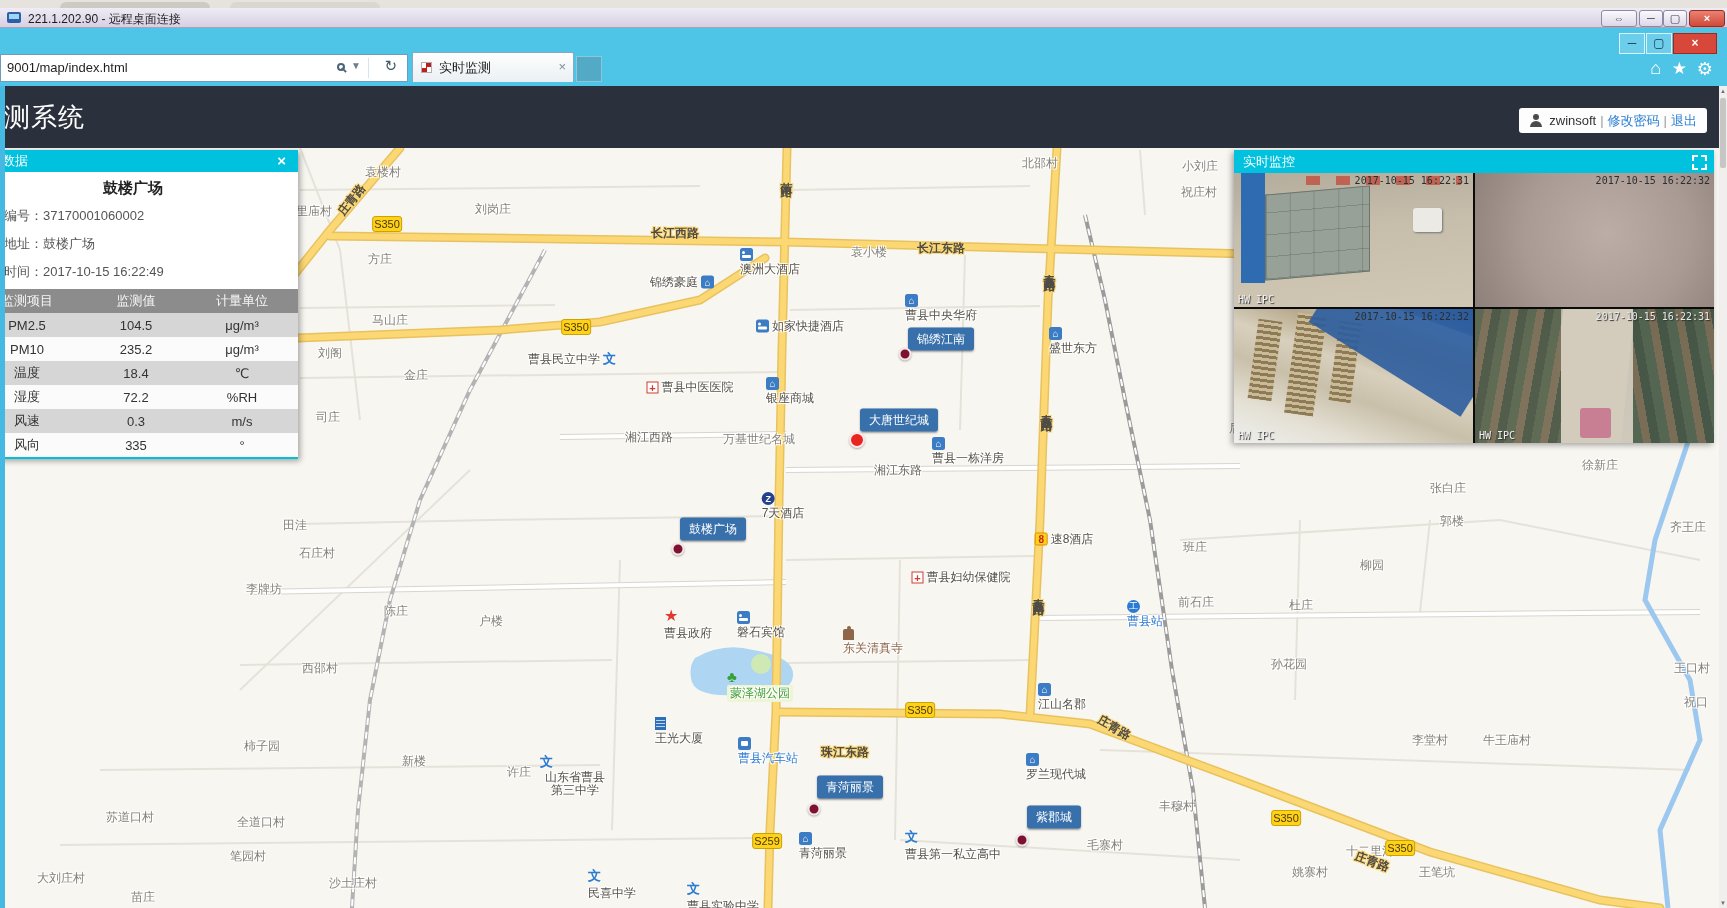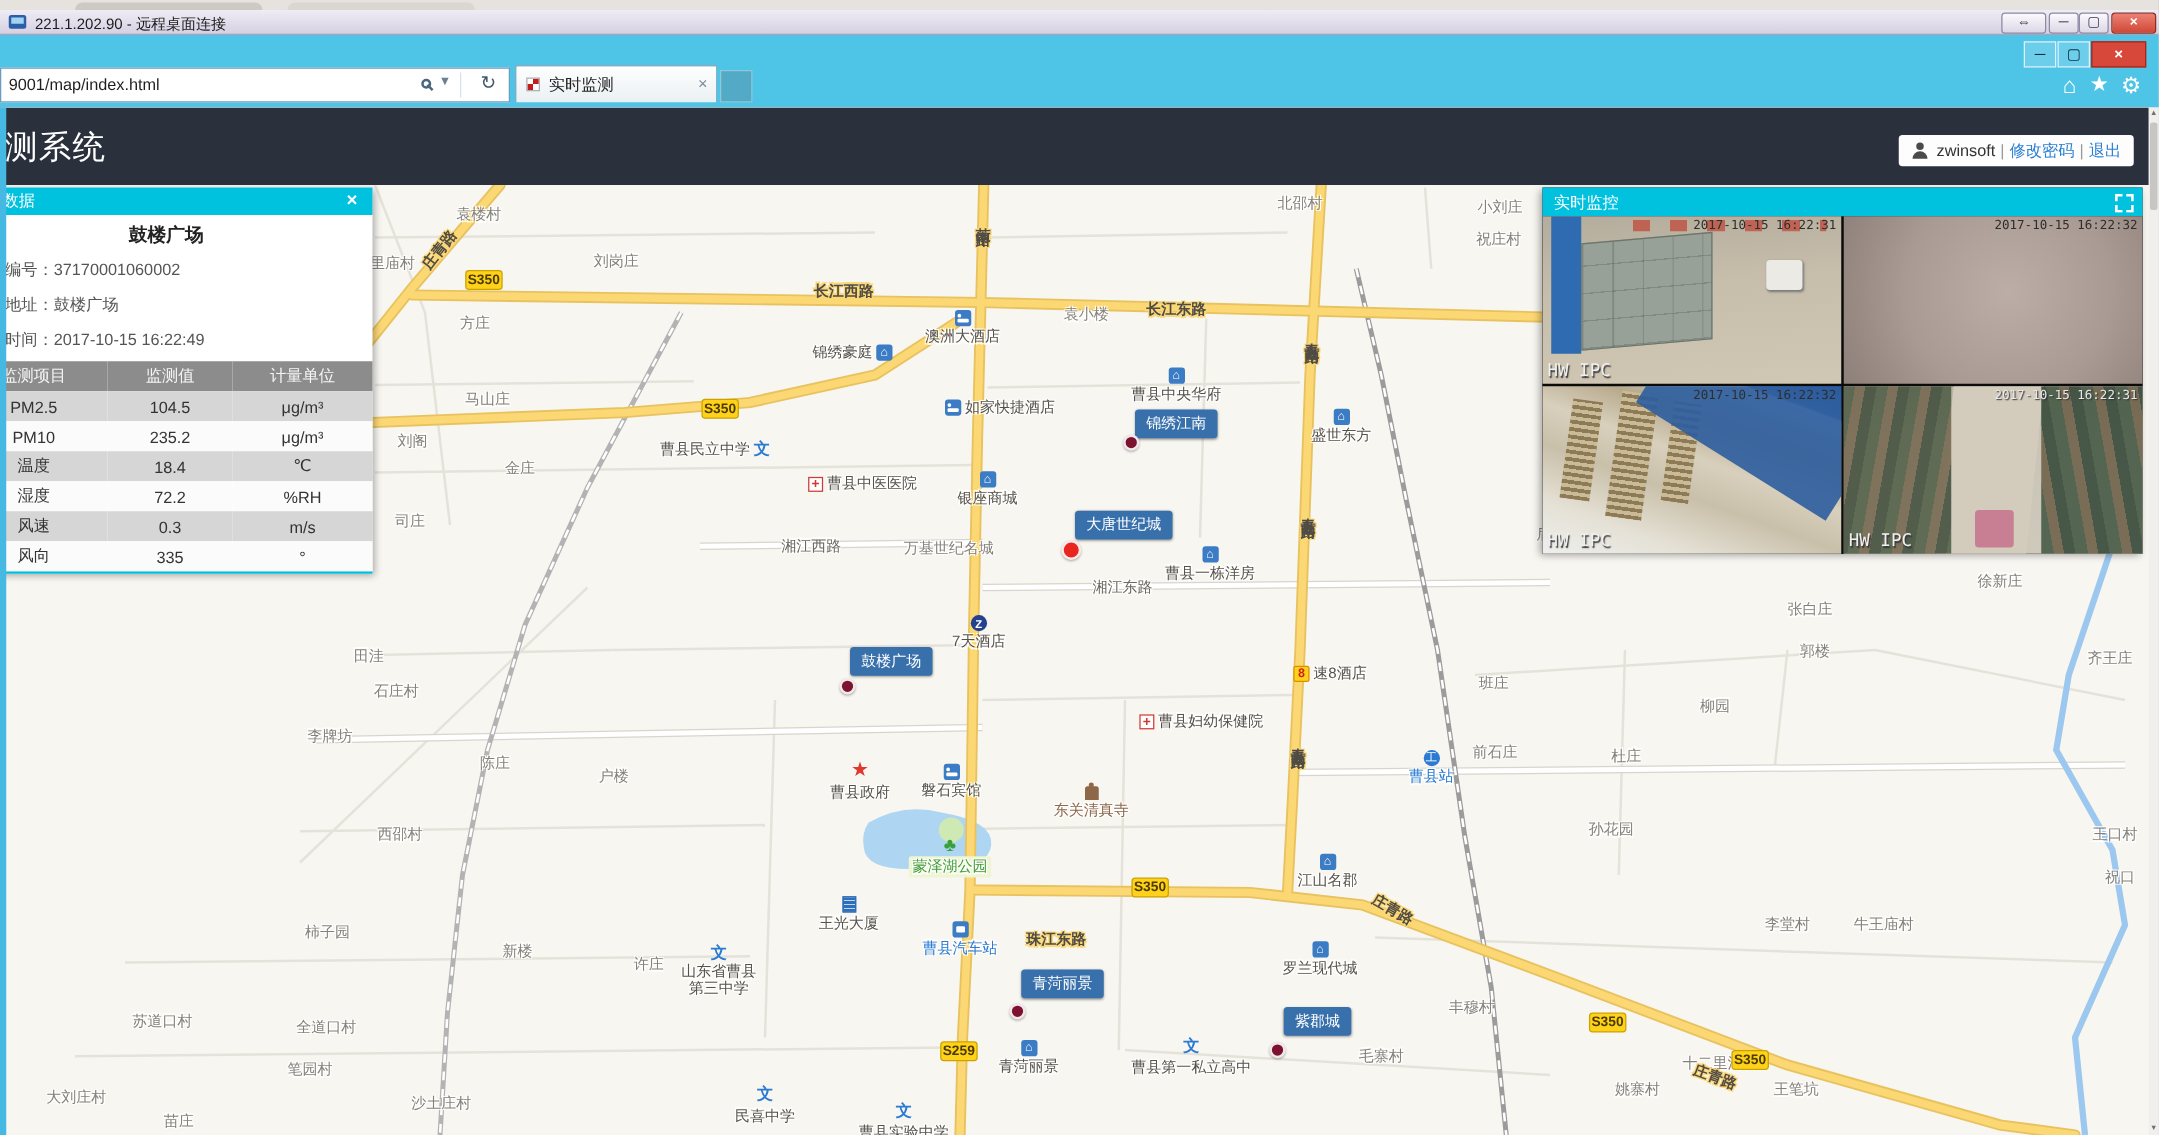--- a/index.html
+++ b/index.html
@@ -63,33 +63,33 @@
   .icon-user::after { content:''; position:absolute; left:0.5px; bottom:0; width:12px; height:6px; border-radius:6px 6px 0 0; background:#4a4a4a; }
   .user-name { color:#333; }
   .user-sep { color:#999; }
   .user-link { color:#2a7fd4; cursor:pointer; }
 
   
   .map { position:absolute; left:5px; top:62px; width:1706px; height:854px; background:#f8f6f1; overflow:hidden; z-index:1; }
   .map svg { position:absolute; left:0; top:0; }
   .lbl { position:absolute; transform:translate(-50%,-50%); white-space:nowrap; pointer-events:none; }
   .village { font-size:12px; color:#85817a; text-shadow:1px 1px 0 #fff,-1px -1px 0 #fff,1px -1px 0 #fff,-1px 1px 0 #fff; }
-  .poi-wrap { position:absolute; transform:translate(-50%,-50%); display:flex; flex-direction:column; align-items:center; pointer-events:none; }
+  .poi-wrap { position:absolute; transform:translate(-50%,-50%); display:flex; flex-direction:column; align-items:flex-start; pointer-events:none; }
   .poi-row { display:flex; align-items:center; gap:3px; }
   .poi-text { font-size:12px; color:#56524b; white-space:nowrap;
     text-shadow:1px 1px 0 #fff,-1px -1px 0 #fff,1px -1px 0 #fff,-1px 1px 0 #fff; }
   .poi-text.two { white-space:normal; width:70px; text-align:center; line-height:13px; }
   .poi-text.blue { color:#2b7bd3; } .poi-text.green { color:#3f9c35; background:#eef5d4; padding:0 3px; border-radius:2px; }
   .poi-text.brown { color:#8d6748; }
   .roadname { font-size:12px; color:#4f4b45; font-weight:bold;
     text-shadow:1px 1px 0 #fcd875,-1px -1px 0 #fcd875,1px -1px 0 #fcd875,-1px 1px 0 #fcd875; }
   .roadname.gray { text-shadow:1px 1px 0 #fff,-1px -1px 0 #fff,1px -1px 0 #fff,-1px 1px 0 #fff; font-weight:normal; color:#6b675f; }
   .vert { writing-mode:vertical-rl; letter-spacing:2px; }
   .shield { position:absolute; transform:translate(-50%,-50%); background:#ffd11a; border:1px solid #c9a300;
-    border-radius:3px; font-size:11px; font-weight:bold; color:#4a3c00; padding:0 1px; line-height:14px; }
+    border-radius:3px; font-size:11px; font-weight:normal; color:#4a3c00; padding:0 1px; line-height:14px; }
   .badge { position:absolute; transform:translate(-50%,-50%); background:#3870ab; color:#fff; font-size:12px;
     padding:3px 9px; border-radius:3px; box-shadow:0 1px 2px rgba(0,0,0,.35); white-space:nowrap; cursor:pointer; }
   .stdot { position:absolute; transform:translate(-50%,-50%); border-radius:50%; border:2px solid rgba(255,255,255,.9);
     box-shadow:0 1px 2px rgba(0,0,0,.3); cursor:pointer; }
   
   .pic { display:inline-flex; align-items:center; justify-content:center; }
   .pic.house,.pic.hotel,.pic.bus { width:13px; height:13px; background:#3b7cc4; border-radius:2.5px; color:#fff; font-size:10px; }
   .pic.bus::after { content:''; width:7px; height:5px; background:#fff; border-radius:1px; }
   .pic.hotel { position:relative; } .pic.hotel::before { content:''; position:absolute; left:2px; bottom:3px; width:9px; height:3px; background:#fff; border-radius:1px; }
   .pic.hotel::after { content:''; position:absolute; left:2px; top:3px; width:3px; height:3px; border-radius:50%; background:#fff; }
@@ -123,21 +123,21 @@
   
   .video-panel { position:absolute; left:1234px; top:64px; width:480px; height:293px; background:#0b0b0b; z-index:10;
     box-shadow:-2px 2px 6px rgba(0,0,0,.35); }
   .vp-head { height:33px; background:#00c1de; color:#fff; font-size:13px; line-height:23px; padding-left:9px; position:relative; }
   .vp-expand { position:absolute; right:7px; top:4px; cursor:pointer; }
   .vp-grid { position:absolute; left:0; top:23px; width:480px; height:270px;
     display:grid; grid-template-columns:239px 239px; grid-template-rows:134px 134px; gap:2px; background:#0b0b0b; }
   .vcell { position:relative; overflow:hidden; cursor:pointer; }
   .vts { position:absolute; right:4px; top:2px; font-family:"DejaVu Sans Mono",monospace; font-size:10px; color:#2e2e2e; z-index:5; }
   .vts.lt { color:#e8e8e8; text-shadow:1px 1px 1px #333; }
-  .vosd { position:absolute; left:4px; bottom:2px; font-family:"DejaVu Sans Mono",monospace; font-size:14px; color:#f0f0f0; text-shadow:1px 1px 1px #333; z-index:5; }
+  .vosd { position:absolute; left:4px; bottom:2px; font-family:"DejaVu Sans Mono",monospace; font-size:10px; color:#f0f0f0; text-shadow:1px 1px 1px #333; z-index:5; }
   .v1 { background:linear-gradient(175deg,#b4ac9c 0%,#c6bdab 40%,#d0c7b4 100%); }
   .v1 .board { position:absolute; left:13%; top:13%; width:44%; height:64%; background:#97a198;
     background-image:repeating-linear-gradient(90deg,rgba(60,70,60,.25) 0 1px,transparent 1px 24px),
                      repeating-linear-gradient(0deg,rgba(60,70,60,.25) 0 1px,transparent 1px 22px);
     transform:skewY(-5deg); border:1px solid #6c756c; }
   .v1 .bluewall { position:absolute; left:3%; top:0; width:10%; height:82%; background:#2e6bb0; }
   .v1 .banner { position:absolute; left:30%; top:2%; width:65%; height:7%;
     background:repeating-linear-gradient(90deg,#c05040 0 14px,transparent 14px 30px); opacity:.8; }
   .v1 .van { position:absolute; right:13%; top:26%; width:12%; height:18%; background:#eceae4; border-radius:3px; box-shadow:1px 1px 2px #777; }
   .v2 { background:radial-gradient(circle at 55% 45%,#bcaea6 0%,#a99a93 55%,#8d7f79 100%); }

